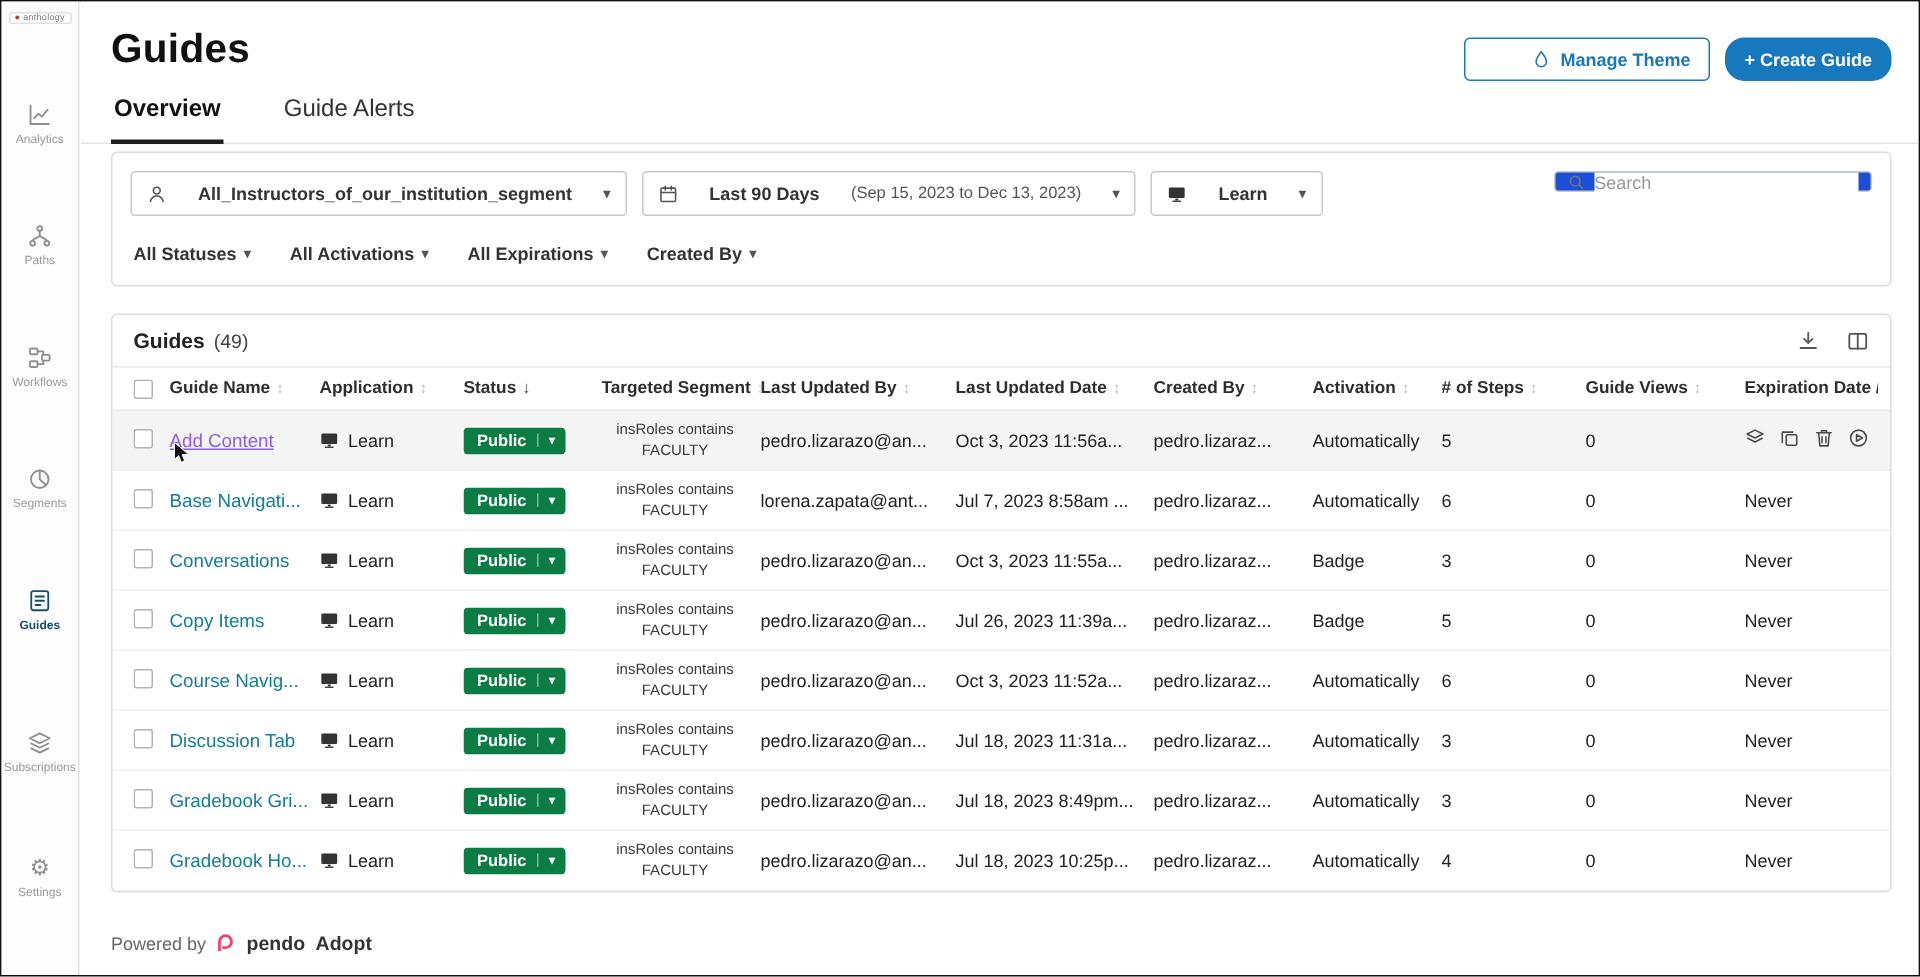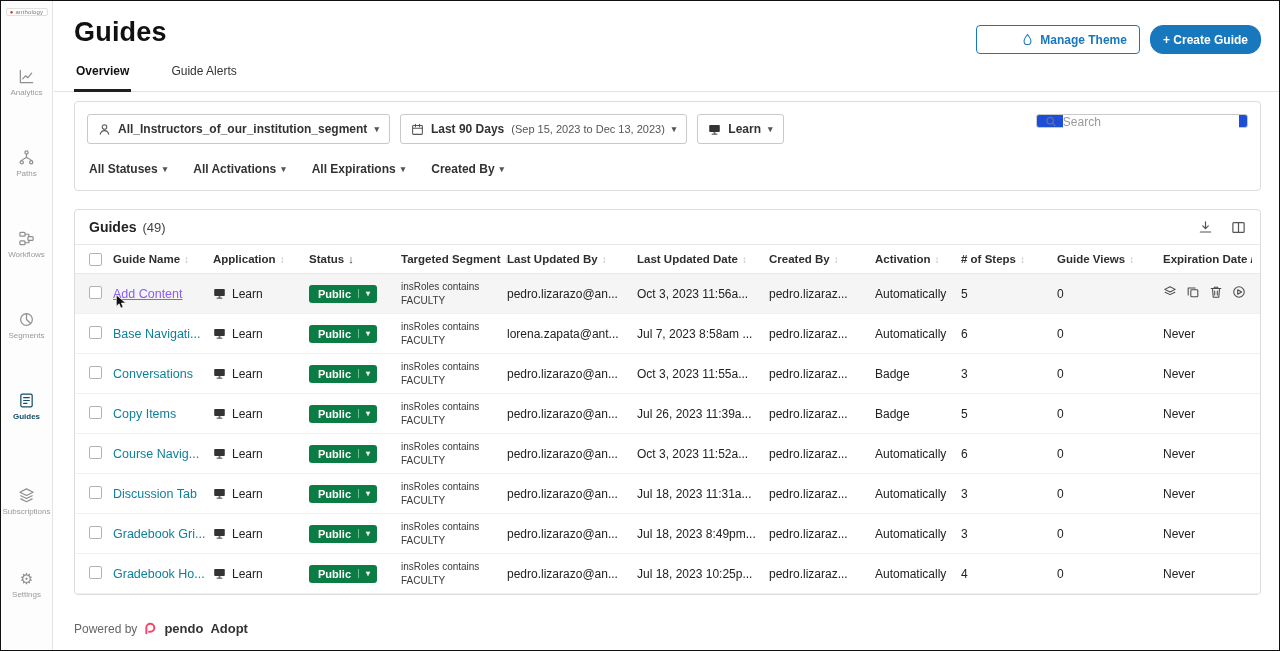--- a/index.html
+++ b/index.html
@@ -24,26 +24,26 @@
   .nav-bottom{margin-bottom:8px;margin-top:0;}
   
   .main{position:absolute;left:53px;right:0;top:0;bottom:0;background:#fff;}
   .page-title{font-size:27px;font-weight:700;color:#111;padding:16px 0 0 20px;letter-spacing:.2px;}
   .header-buttons{position:absolute;top:24px;right:18px;display:flex;gap:10px;}
   .btn{height:29px;border-radius:4px;font-size:12px;font-weight:700;display:inline-flex;align-items:center;gap:6px;padding:0 12px;cursor:pointer;border:1px solid transparent;}
   .btn-outline{background:#fff;border-color:#1878bd;color:#1878bd;padding-left:44px;}
   .btn-solid{background:#1878bd;color:#fff;border-color:#1878bd;border-radius:13px;}
   .btn svg{width:13px;height:13px;stroke:#1878bd;fill:none;stroke-width:1.3;}
   .tabs{display:flex;gap:38px;padding:0 20px;margin-top:16px;border-bottom:1px solid #e3e3e3;}
-  .tab{font-size:12px;color:#333;padding:0 2px 11px 2px;cursor:pointer;}
+  .tab{font-size:16px;color:#333;padding:0 2px 11px 2px;cursor:pointer;}
   .tab.active{font-weight:700;color:#111;border-bottom:3px solid #1f1f1f;margin-bottom:-1px;}
   
   .filter-panel{position:absolute;left:20px;right:18px;top:100px;height:90px;border:1px solid #dcdcdc;border-radius:4px;background:#fff;}
   .filter-row1{display:flex;gap:10px;padding:12px 12px 0 12px;}
-  .chip{display:inline-flex;align-items:center;gap:7px;height:30px;padding:0 10px;border:1px solid #c9c9c9;border-radius:3px;background:#fff;font-size:12px;font-weight:700;color:#333;cursor:pointer;white-space:nowrap;}
+  .chip{display:inline-flex;align-items:center;gap:21px;height:30px;padding:0 10px;border:1px solid #c9c9c9;border-radius:3px;background:#fff;font-size:12px;font-weight:700;color:#333;cursor:pointer;white-space:nowrap;}
   .chip svg{width:13px;height:13px;stroke:#555;fill:none;stroke-width:1.3;stroke-linecap:round;}
   .chip .detail{font-weight:400;font-size:11px;color:#555;}
   .caret{color:#555;font-size:9px;line-height:1;}
   .search-box{position:absolute;right:12px;top:12px;width:212px;height:14px;border:1px solid #c9c9c9;border-radius:3px;display:flex;align-items:flex-start;gap:6px;padding:0 8px;background:#1d4ed8;}
   .search-box svg{width:13px;height:13px;stroke:#777;fill:none;stroke-width:1.4;}
   .search-box input{border:none;outline:none;font-size:12px;width:100%;font-family:inherit;color:#333;}
   .search-box input::placeholder{color:#999;}
   .filter-row2{display:flex;gap:26px;padding:18px 12px 0 14px;}
   .filter-link{display:inline-flex;align-items:center;gap:5px;font-size:12px;font-weight:700;color:#333;cursor:pointer;}
   
@@ -61,21 +61,21 @@
   .trow{height:40px;border-bottom:1px solid #f0f0f0;font-size:12.5px;color:#222;position:relative;}
   .trow.hovered{background:#f5f5f5;}
   .cell{white-space:nowrap;overflow:hidden;padding-right:8px;font-size:12px;color:#222;}
   .checkbox{width:13px;height:13px;border:1px solid #b3b3b3;border-radius:2px;display:inline-block;background:#fff;cursor:pointer;}
   .guide-link{color:#0f7f98;text-decoration:none;font-size:12.5px;cursor:pointer;}
   .trow.hovered .guide-link{text-decoration:underline;color:#8b5cf6;}
   .app-cell{display:flex;align-items:center;gap:6px;}
   .app-cell svg{width:13px;height:13px;flex:none;}
   .badge{display:inline-flex;align-items:center;background:#0b7d44;color:#fff;border-radius:3px;padding:3px 0 3px 9px;font-size:11px;font-weight:700;cursor:pointer;}
   .badge .bcaret{font-size:8px;margin:0 7px 0 7px;padding-left:7px;border-left:1px solid rgba(255,255,255,.45);}
-  .seg div{font-size:10px;color:#3a3a3a;line-height:1.35;}
+  .seg div{font-size:10px;color:#3a3a3a;line-height:1.35;text-align:center;}
   .actions{display:inline-flex;gap:9px;align-items:center;}
   .actions svg{width:14px;height:14px;stroke:#4a4a4a;fill:none;stroke-width:1.2;stroke-linecap:round;stroke-linejoin:round;cursor:pointer;}
   .cursor-icon{position:absolute;left:40px;top:20px;width:13px;height:16px;}
   
   .footer{position:absolute;left:20px;bottom:14px;display:flex;align-items:center;gap:7px;}
   .footer .pw{font-size:12px;color:#666;}
   .footer .brand{font-size:13px;font-weight:700;color:#333;}
   .footer svg{width:13px;height:13px;}
 </style>
 </head>

